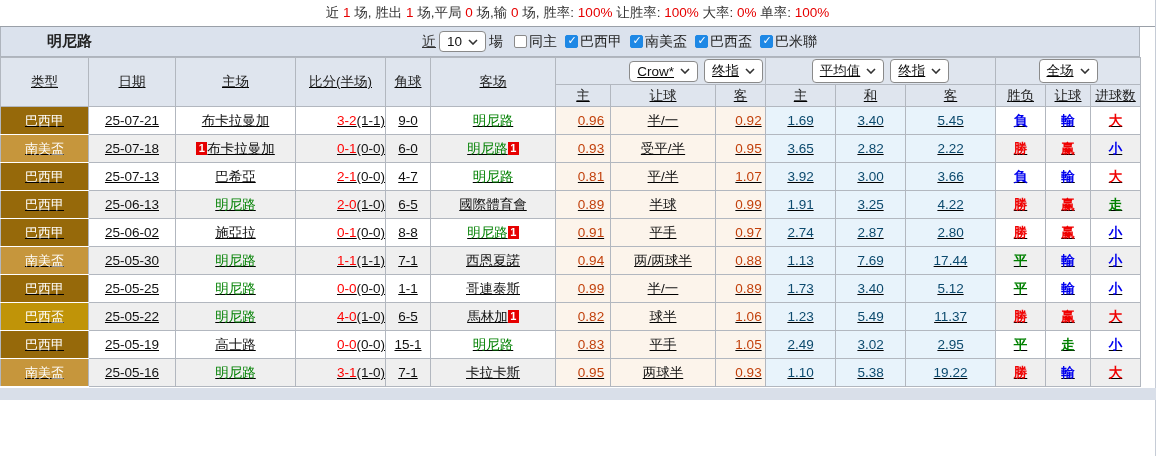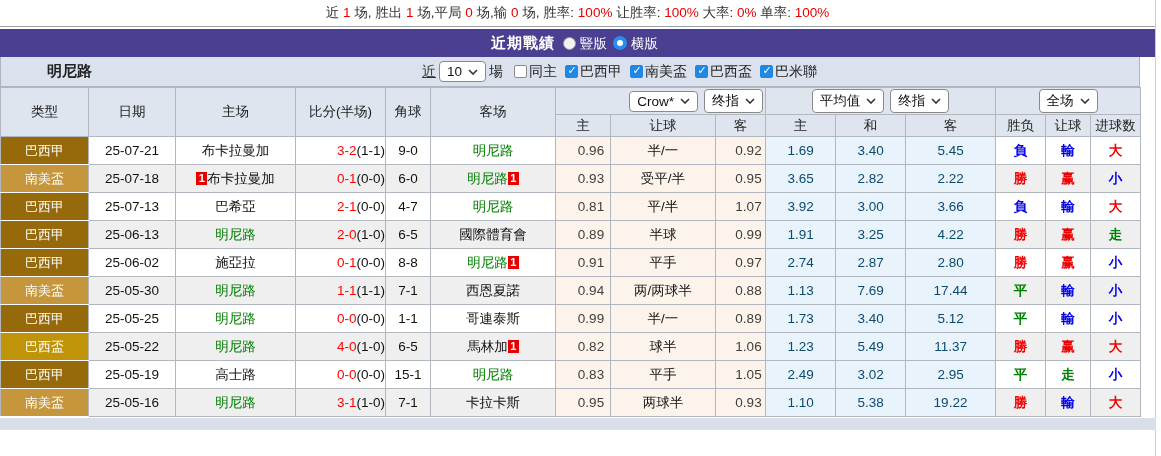--- a/index.html
+++ b/index.html
@@ -27,33 +27,33 @@
   .near-link { color:#333; text-decoration:underline; cursor:pointer; }
   .sel { display:inline-flex; align-items:center; gap:6px; background:#fff; border:1px solid #8a8a8a; border-radius:4px;
          padding:2px 7px; font-size:13.5px; color:#111; cursor:pointer; }
   .sel svg { flex:none; }
   .cb { display:inline-block; width:13px; height:13px; border:1px solid #8a8a8a; background:#fff; border-radius:2px;
         margin:0 2px 0 8px; vertical-align:-2px; position:relative; cursor:pointer; }
   .cb.checked { background:#1e88e5; border-color:#1e88e5; }
   .cb.checked::after { content:"✓"; position:absolute; left:1.5px; top:-1.5px; color:#fff; font-size:11px; font-weight:bold; }
 
   
-  table { width:1140px; border-collapse:collapse; table-layout:fixed; font-size:13.5px; }
+  table { width:1140px; border-collapse:collapse; table-layout:fixed; font-size:13.5px;text-decoration:underline; }
   th, td { border:1px solid #b2b7bf; text-align:center; overflow:hidden; white-space:nowrap; }
   thead th { background:#dfe5ee; font-weight:normal; color:#222; height:22px; font-size:13.5px; }
   thead tr.selrow th { height:24px; }
   .selwrap { display:flex; align-items:center; gap:6px; padding:1px 2px; }
   .selwrap.left { justify-content:flex-end; }
   .selwrap.center { justify-content:center; }
   tbody td { height:28px; background:#fff; color:#111; }
   tbody tr:nth-child(even) td { background:#efefef; }
   td.type { color:#fff; font-size:13px; border-bottom:1px solid #fff; }
   td.c-cream { background:#fcf4eb !important; }
   td.c-blue  { background:#e8f3fb !important; color:#0c4a6e; }
-  td.odds { color:#404040;padding-left:16px; }
+  td.odds { color:#c2410c;padding-left:16px; }
   .t-green { color:#008000; }
   .score-main { color:#f00;margin-left:41px; }
   .score-half { color:#111; }
   .badge { display:inline-block; background:#e60000; color:#fff; font-size:11px; font-weight:bold; line-height:13px;
            padding:0 2.5px; vertical-align:1px; }
   td.verdict { font-weight:bold; font-size:13.5px; }
 
   
   .footerbar { width:1140px; height:26px; border:1px solid #aeb4bd; border-top:none; background:#fff;
                display:flex; align-items:center; justify-content:center; font-size:13.5px; color:#333; }
@@ -61,24 +61,20 @@
 </style>
 </head>
 <body>
 
 <div class="page">
 
   <div class="topbar">
     <span><span>近 </span><span class="red">1</span><span> 场, 胜出 </span><span class="red">1</span><span> 场,平局 </span><span class="red">0</span><span> 场,输 </span><span class="red">0</span><span> 场, 胜率: </span><span class="red">100%</span><span> 让胜率: </span><span class="red">100%</span><span> 大率: </span><span class="red">0%</span><span> 单率: </span><span class="red">100%</span></span>
   </div>
 
-  <div class="titlebar">
-    <span class="title">近期戰績</span>
-    <span><span class="radio"></span><span class="radio-label">豎版</span><span class="radio checked"></span><span class="radio-label">横版</span></span>
-  </div>
 
   <div class="filterbar">
     <span class="team">明尼路</span>
     <div class="filter-controls">
       <a class="near-link">近</a>
       <span class="sel">
         <span>10</span>
         <svg width="10" height="6" viewBox="0 0 10 6">
             <path d="M1 1l4 4 4-4" stroke="#333" stroke-width="1.6" fill="none"></path>
           </svg>

